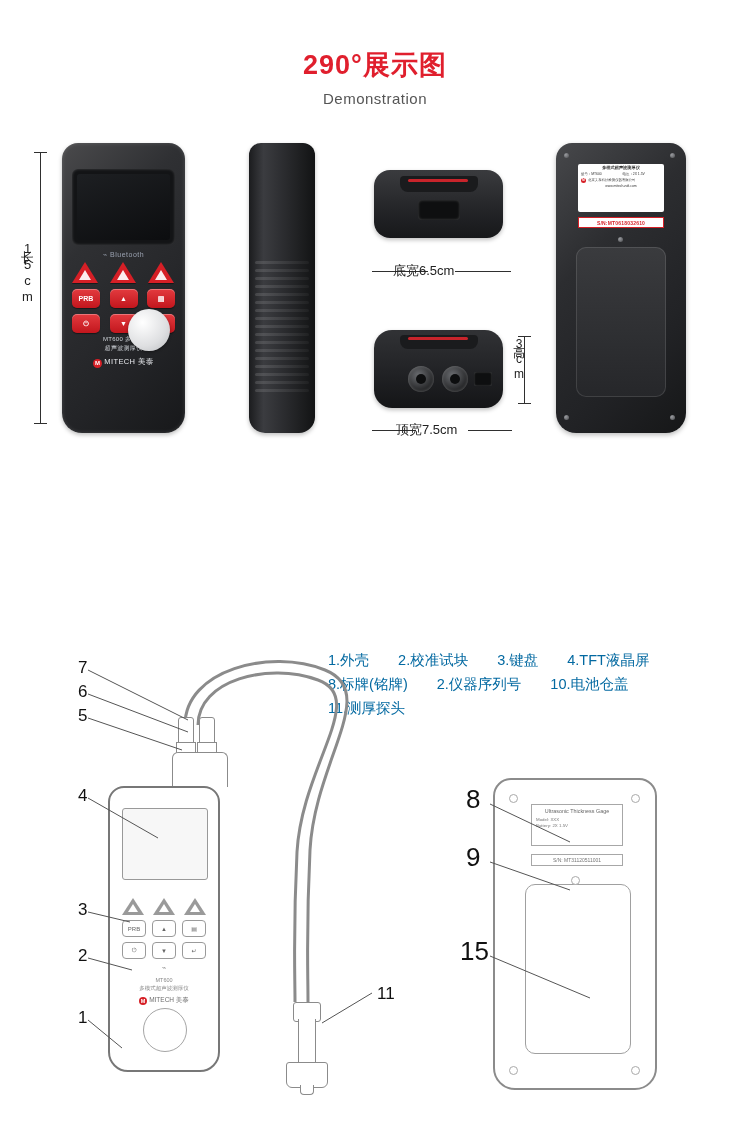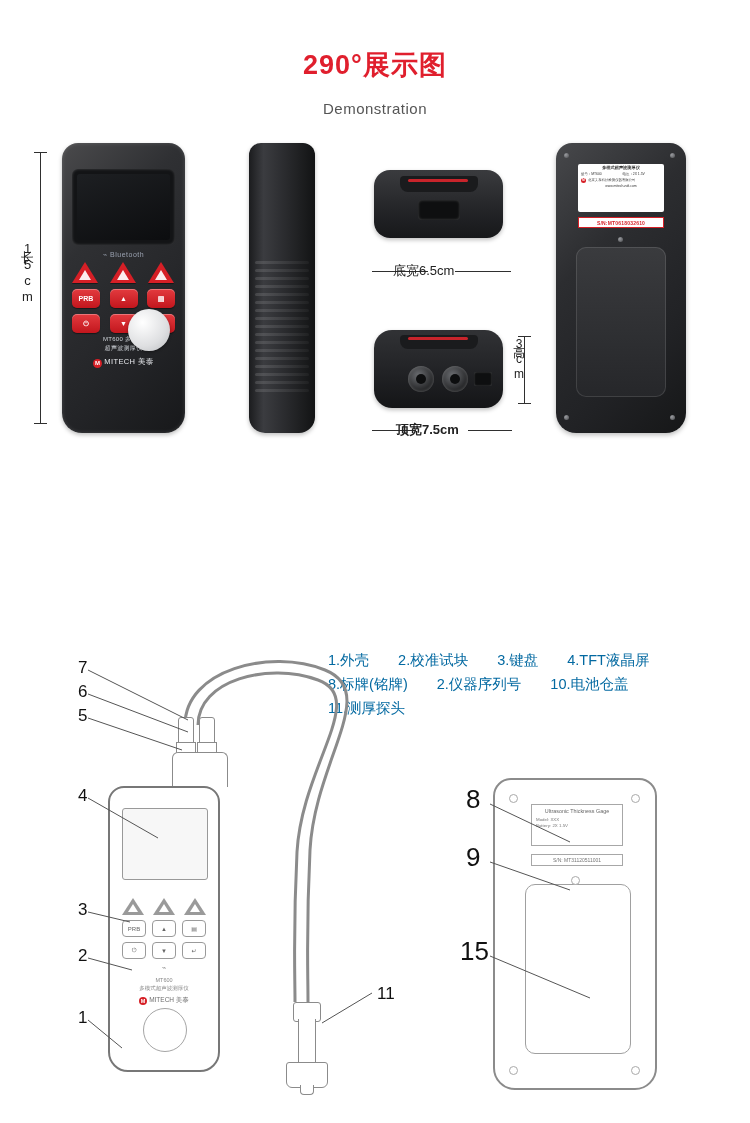--- a/index.html
+++ b/index.html
@@ -13,21 +13,21 @@
   }
   .page{position:relative;width:750px;height:1123px;}
 
   
   .sec-head{position:absolute;width:100%;text-align:center;}
   .sec-head .cn{
     font-size:27px;font-weight:bold;color:#e01f2d;letter-spacing:1px;
     line-height:34px;
   }
   .sec-head .en{
-    font-size:15px;color:#555;letter-spacing:.5px;margin-top:18px;
+    font-size:15px;color:#555;letter-spacing:.5px;margin-top:8px;
   }
 
   
   #sec360{top:48px;}
   #secOutline{top:508px;}
 
   .front-body{
     position:absolute;left:62px;top:143px;width:123px;height:290px;
     background:linear-gradient(135deg,#4a4a4c 0%,#2f3033 30%,#232427 70%,#17181a 100%);
     border-radius:16px 16px 20px 20px;
@@ -397,21 +397,21 @@
 
   <div class="botcap">
     <div class="glass"></div>
     <div class="redline"></div>
     <div class="socket l"></div>
     <div class="socket r"></div>
     <div class="usbport"></div>
   </div>
   <div class="dim-line" style="left:372px;top:430px;width:44px;height:1.4px;"></div>
   <div class="dim-line" style="left:468px;top:430px;width:44px;height:1.4px;"></div>
-  <div class="dim-txt" style="left:396px;top:421px;font-weight:bold;">顶宽7.5cm</div>
+  <div class="dim-txt" style="left:396px;top:421px;">顶宽7.5cm</div>
 
   <div class="dim-line" style="left:524px;top:336px;width:1.4px;height:68px;"></div>
   <div class="dim-line" style="left:518px;top:336px;width:13px;height:1.4px;"></div>
   <div class="dim-line" style="left:518px;top:403px;width:13px;height:1.4px;"></div>
   <div class="vert-txt" style="left:510px;top:336px;font-size:12px;">高3cm</div>
 
   <div class="back-body">
     <div class="lbl-plate">
       <span class="t">多模式超声波测厚仪</span>
       <div class="cols">

